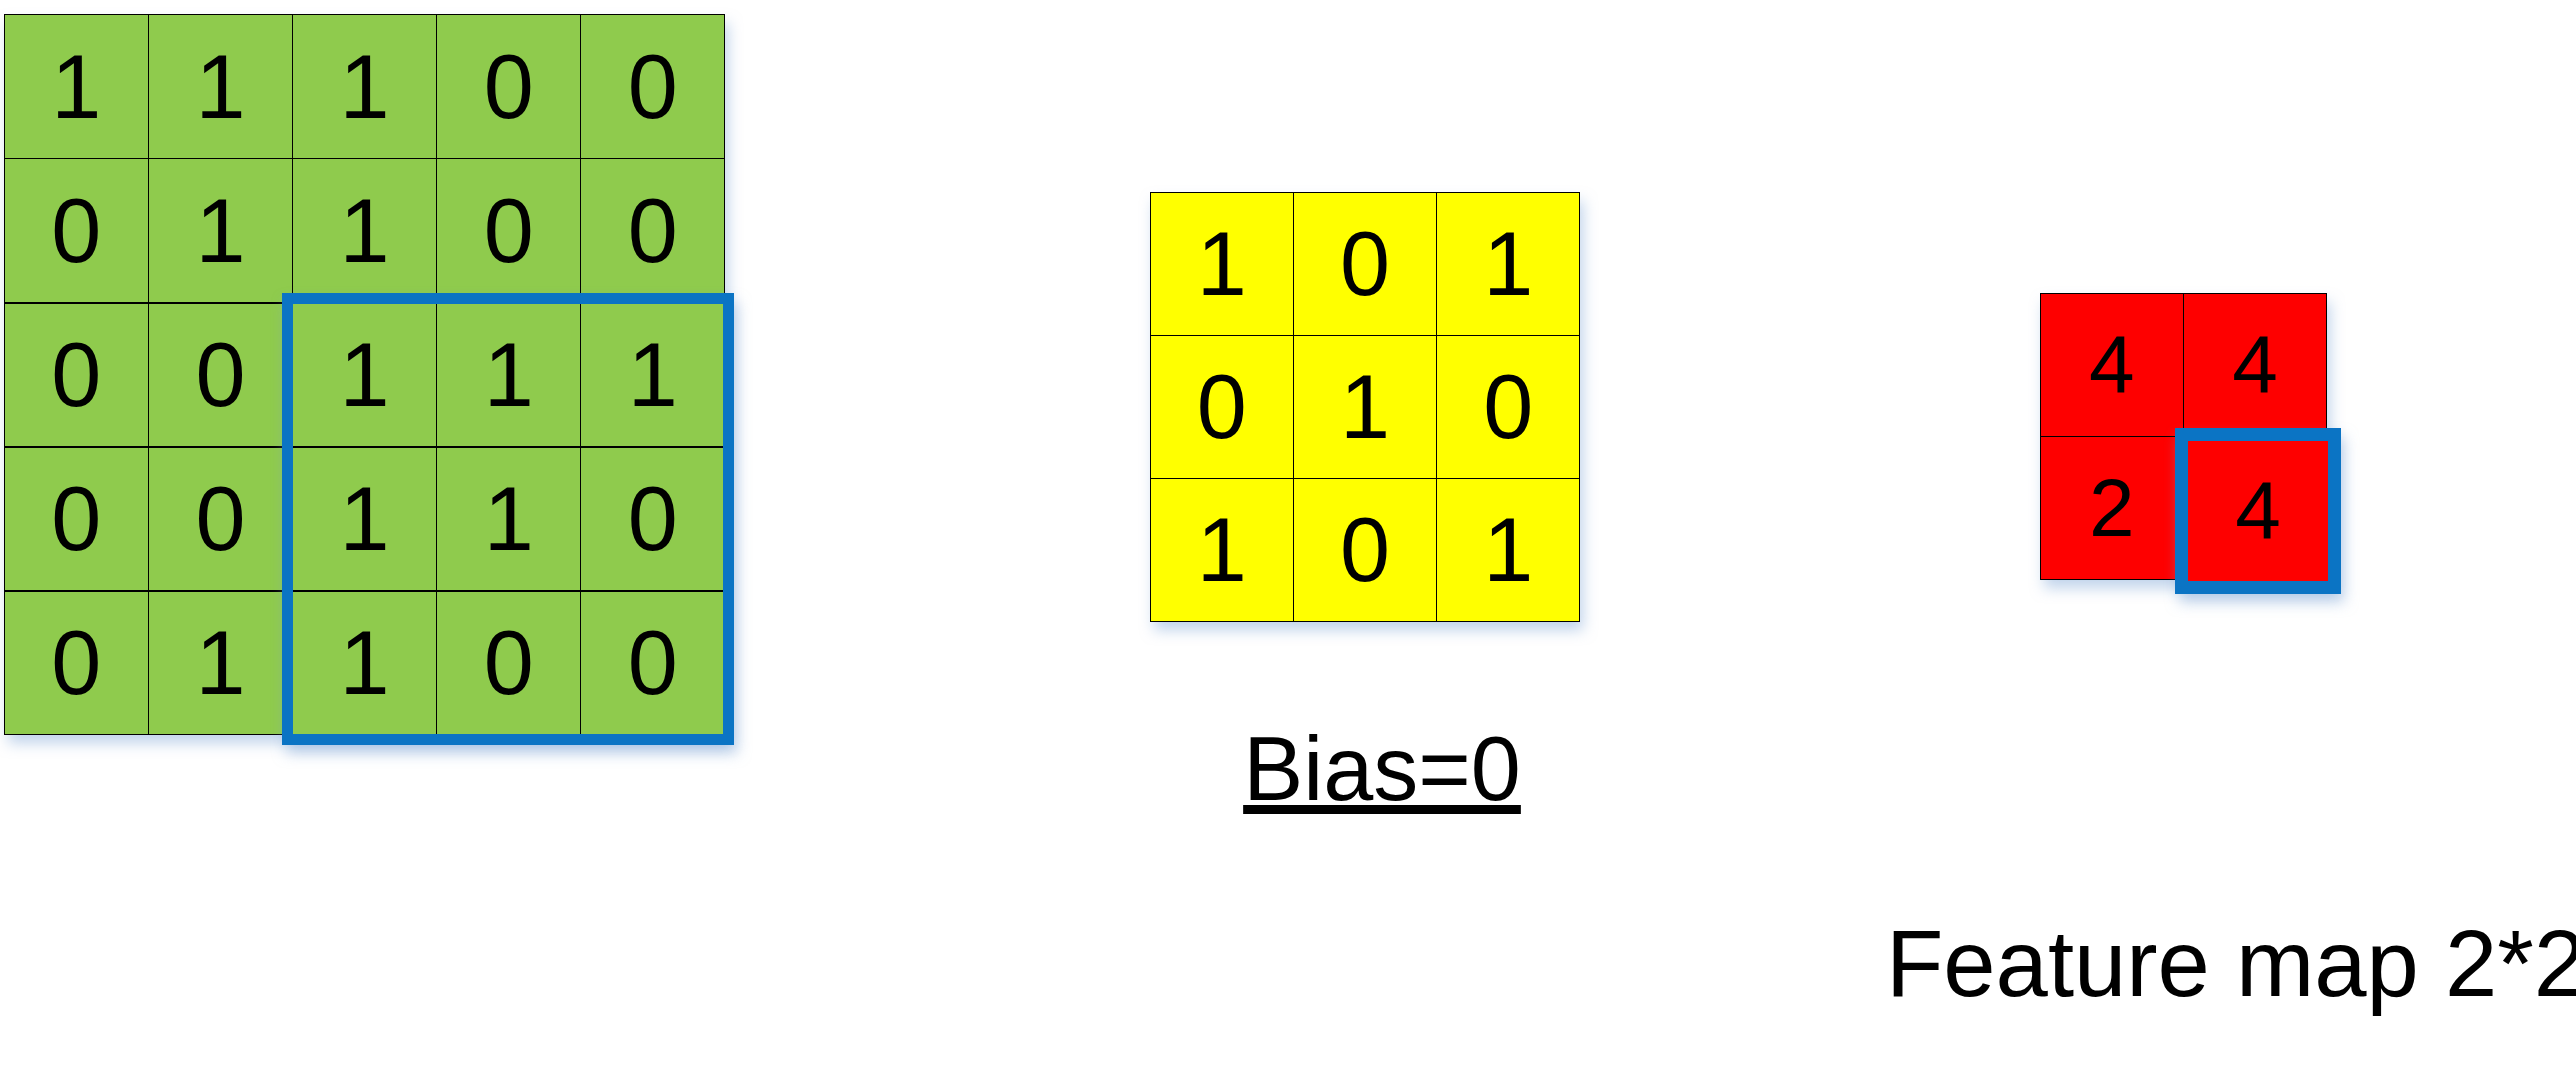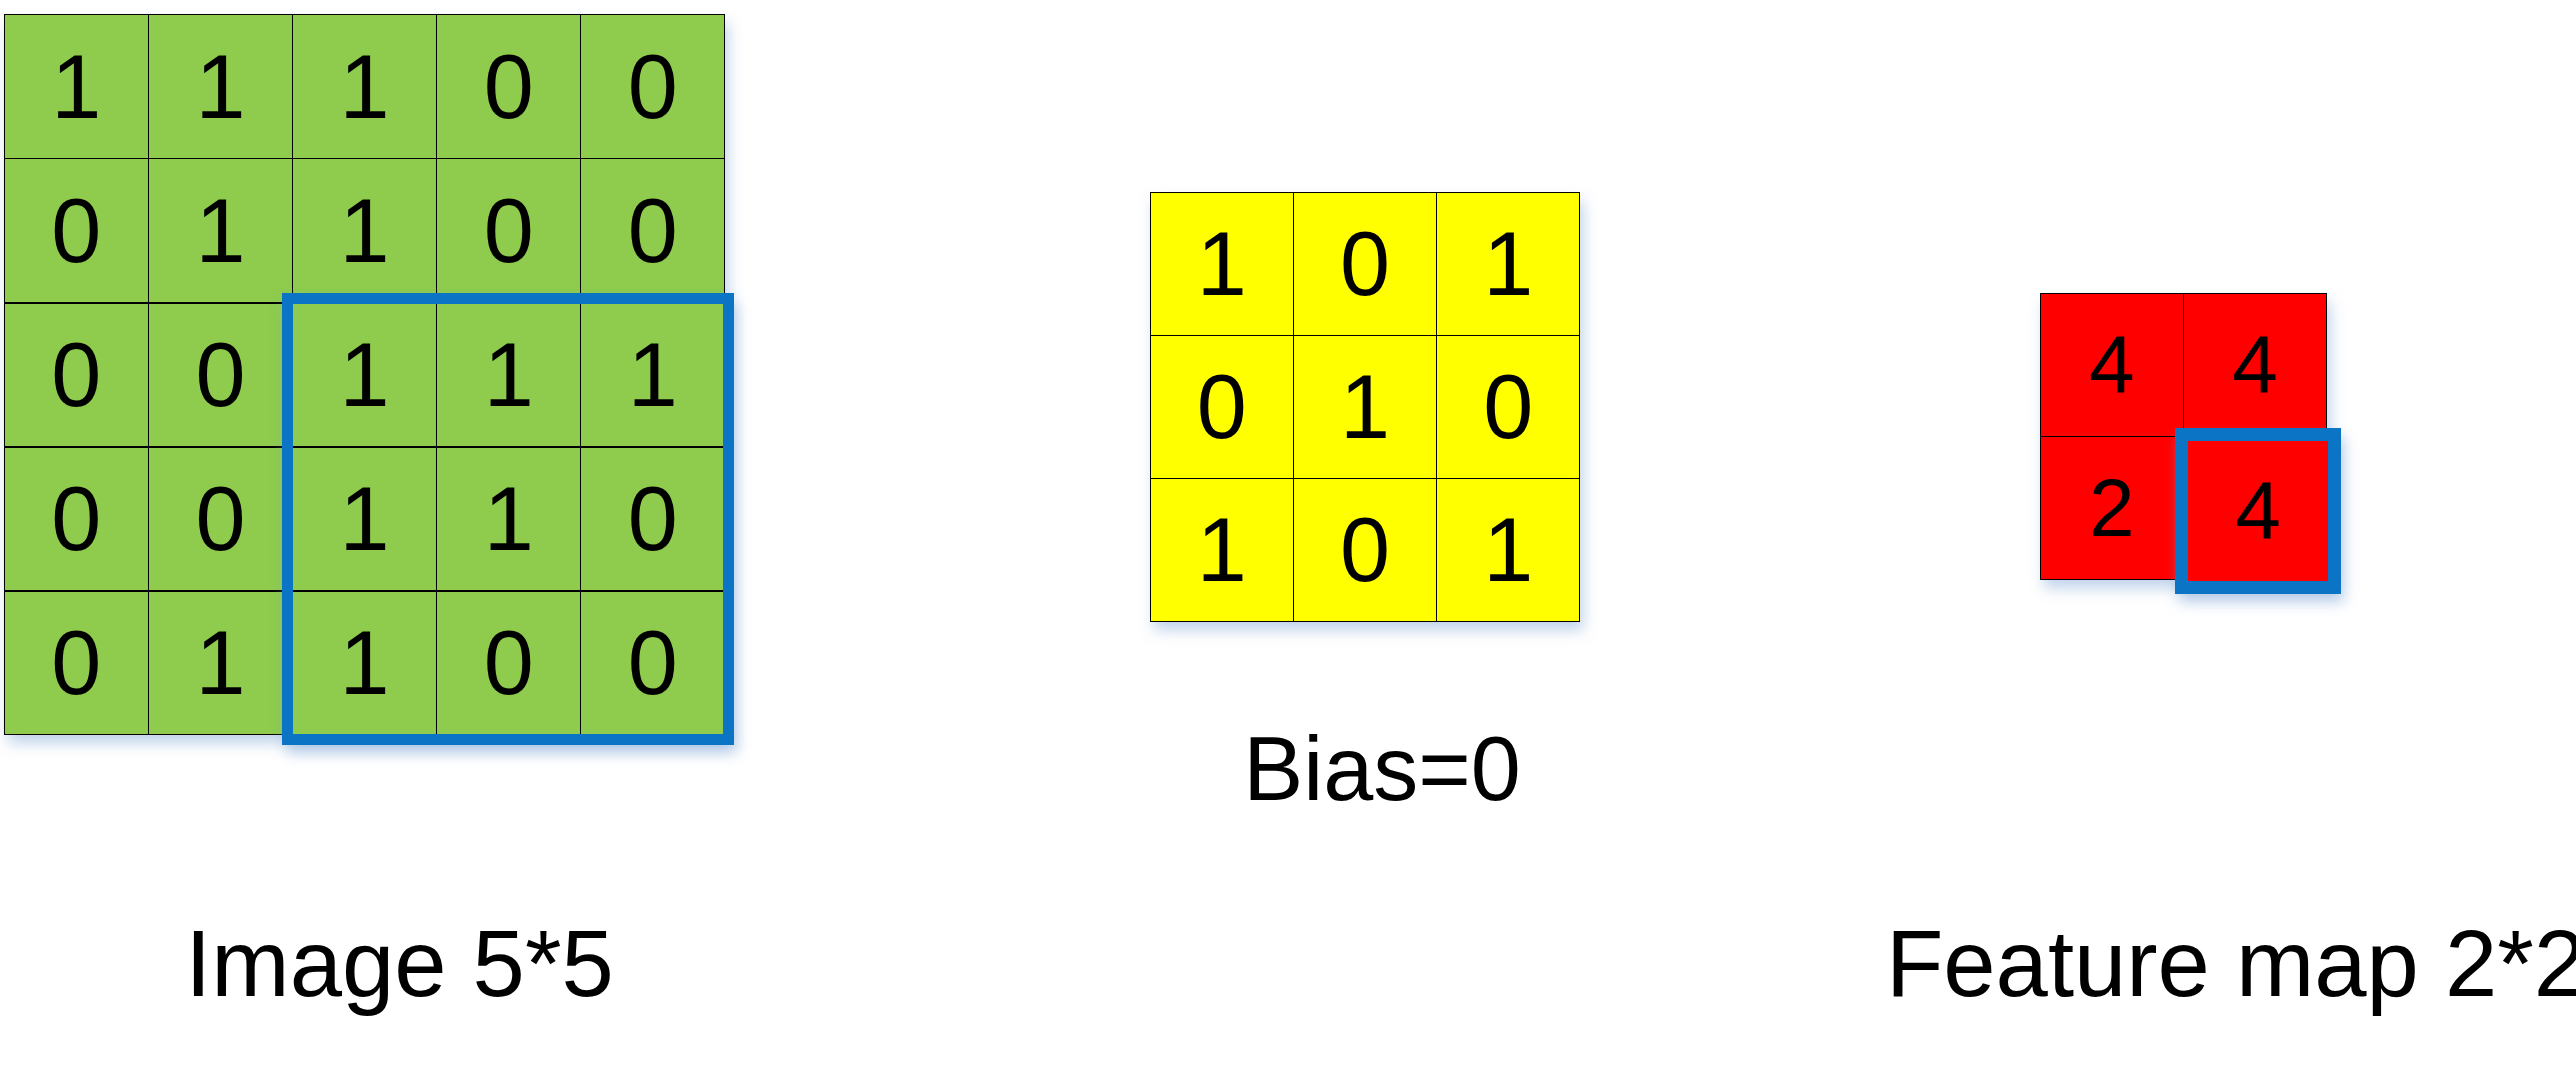--- a/index.html
+++ b/index.html
@@ -63,21 +63,21 @@
 
   
   .label {
     position: absolute;
     text-align: center;
     font-size: 94px;
     line-height: 1.1;
     white-space: nowrap;
     color: #000;
   }
-  #bias-label    { left: 1150px; top: 720px; width: 464px;  font-size: 90px; }
+  #bias-label    { left: 1150px; top: 720px; width: 464px;  font-size: 90px; text-decoration: underline; }
   #image-label   { left: 39px;   top: 912px; width: 721px; }
   #filter-label  { left: 1123px; top: 912px; width: 515px; }
   #feature-label { left: 1834px; top: 912px; width: 804px; }
 </style>
 </head>
 <body>
 
 <div id="canvas">
 
   <div id="image-grid" class="grid" style="background: rgb(0, 0, 0); border-color: rgb(0, 0, 0); grid-template-columns: repeat(5, 1fr); --cell-bg: #8FCB4D;">
@@ -128,19 +128,18 @@
       <div class="cell">4</div>
       <div class="cell">4</div>
       <div class="cell">2</div>
       <div class="cell"></div>
     </div>
 
   <div id="feature-window" class="blue-box" style="border-color: rgb(11, 116, 196); background: rgb(254, 0, 0);">
     <span>4</span>
   </div>
 
-  <div id="image-label" class="label">Image 5*5</div>
 
 
   <div id="feature-label" class="label">Feature map 2*2</div>
 
 </div>
 
 
 </body></html>

